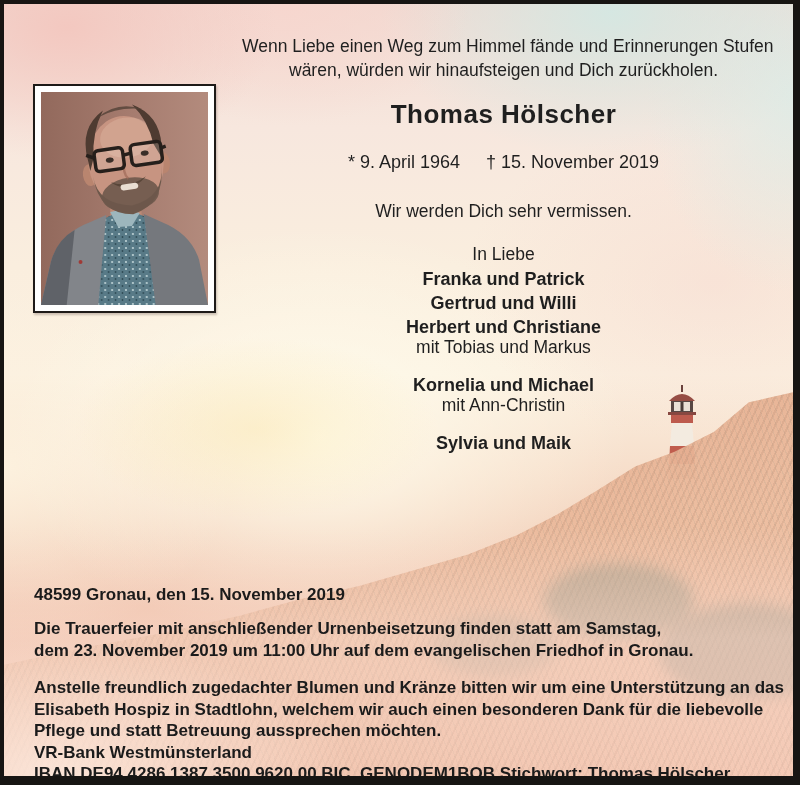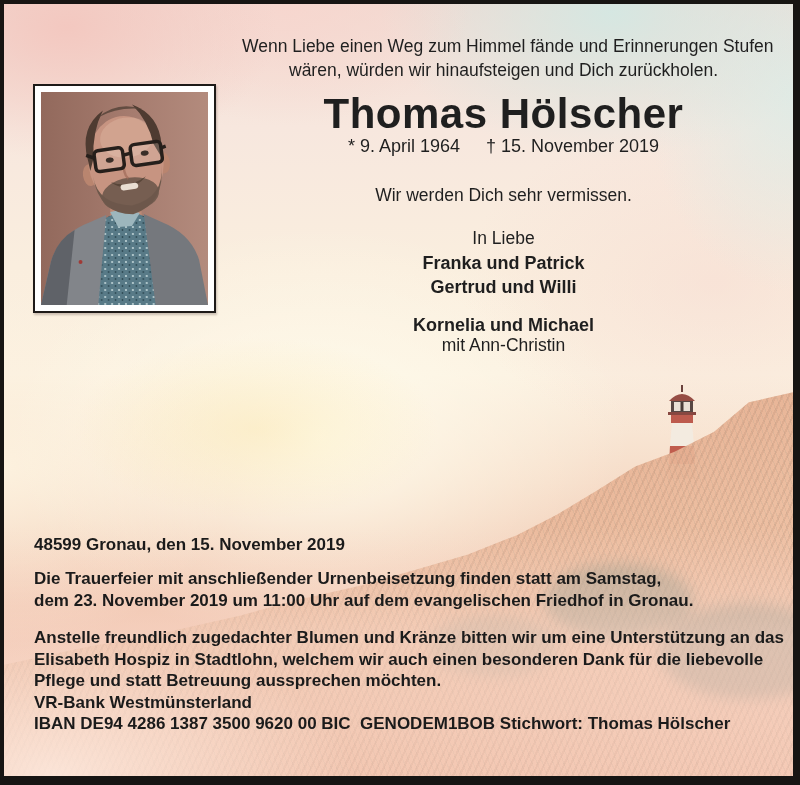--- a/index.html
+++ b/index.html
@@ -37,29 +37,29 @@
       radial-gradient(ellipse 420px 190px at 6% 100%, rgba(253,234,223,.85), rgba(253,234,223,0) 72%),
       linear-gradient(180deg, rgba(252,226,213,0) 0%, rgba(250,219,205,.5) 45%, rgba(247,211,196,.55) 75%, rgba(247,206,191,.4) 100%);
   }
   .photo-frame{
     position:absolute;left:29px;top:80px;width:183px;height:229px;z-index:10;box-sizing:border-box;
     background:#ffffff;border:2px solid #1e1a18;padding:6px;box-shadow:1px 2px 2px rgba(60,40,35,.25);
   }
   .photo-frame svg{display:block;width:100%;height:100%;}
   .center-col{position:absolute;left:238px;right:28px;top:30px;z-index:10;text-align:center;}
   .epigraph{font-size:17.5px;line-height:24px;white-space:nowrap;}
-  .name{font-size:42px;font-weight:bold;letter-spacing:.5px;margin-top:10px;line-height:44px;white-space:nowrap;}
-  .dates{font-size:18px;white-space:nowrap;}
+  .name{font-size:26px;font-weight:bold;letter-spacing:.5px;margin-top:10px;line-height:44px;white-space:nowrap;}
+  .dates{margin-top:16px;font-size:18px;white-space:nowrap;}
   .dates .death{margin-left:26px;}
   .missing{margin-top:28px;font-size:17.5px;}
   .in-love{margin-top:22px;font-size:17.5px;}
   .mourner{margin-top:4px;font-size:17.5px;line-height:20px;}
   .mourner .m-bold{font-weight:bold;font-size:18px;}
   .mourner.gap{margin-top:18px;text-align:center;}
-  .bottom-col{position:absolute;left:30px;top:530px;z-index:10;text-align:left;font-weight:bold;color:#1b1b1b;}
+  .bottom-col{position:absolute;left:30px;top:580px;z-index:10;text-align:left;font-weight:bold;color:#1b1b1b;}
   .dateline{font-size:17px;line-height:22px;white-space:nowrap;}
   .funeral{margin-top:12px;font-size:17px;line-height:22px;white-space:nowrap;}
   .donation{margin-top:15px;font-size:17px;line-height:21.5px;white-space:nowrap;}
 </style>
 </head>
 <body>
 
 <div class="page">
 
   <svg class="lighthouse" width="46" height="95" viewBox="0 0 46 95">
@@ -147,25 +147,30 @@
     <div class="missing">Wir werden Dich sehr vermissen.</div>
     <div class="in-love">In Liebe</div>
 
     <div>
       <div class="mourner">
         <div class="m-bold">Franka und Patrick</div>
       </div>
       <div class="mourner">
         <div class="m-bold">Gertrud und Willi</div>
       </div>
+      <div class="mourner">
+        <div class="m-bold">Herbert und Christiane</div>
+        <div class="m-with">mit Tobias und Markus</div>
+      </div>
       <div class="mourner gap">
         <div class="m-bold">Kornelia und Michael</div>
         <div class="m-with">mit Ann-Christin</div>
       </div>
       <div class="mourner gap">
+        <div class="m-bold">Sylvia und Maik</div>
       </div>
     </div>
   </div>
 
   <div class="bottom-col">
     <div class="dateline">48599 Gronau, den 15. November 2019</div>
     <div class="funeral">
       <div>Die Trauerfeier mit anschließender Urnenbeisetzung finden statt am Samstag,</div>
       <div>dem 23. November 2019 um 11:00 Uhr auf dem evangelischen Friedhof in Gronau.</div>
     </div>

